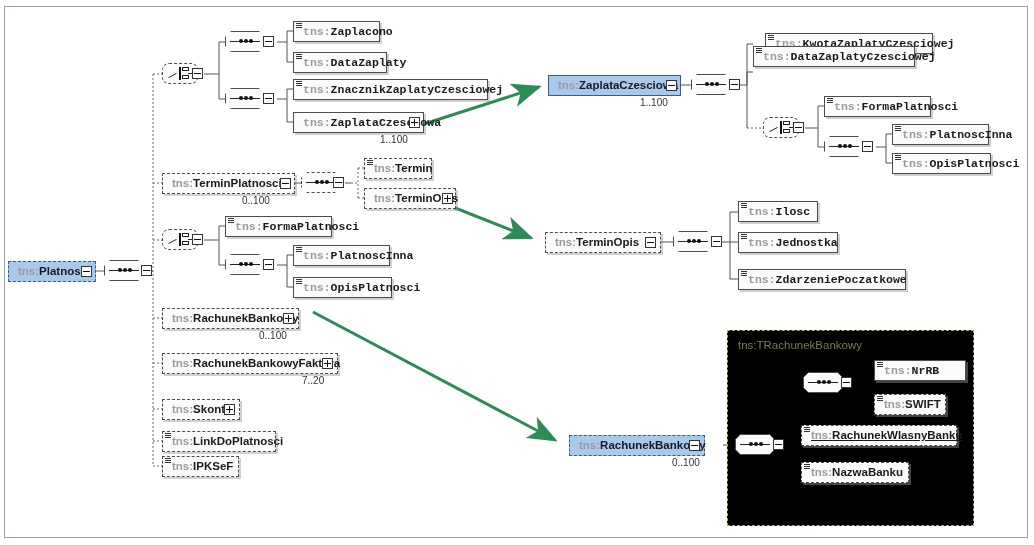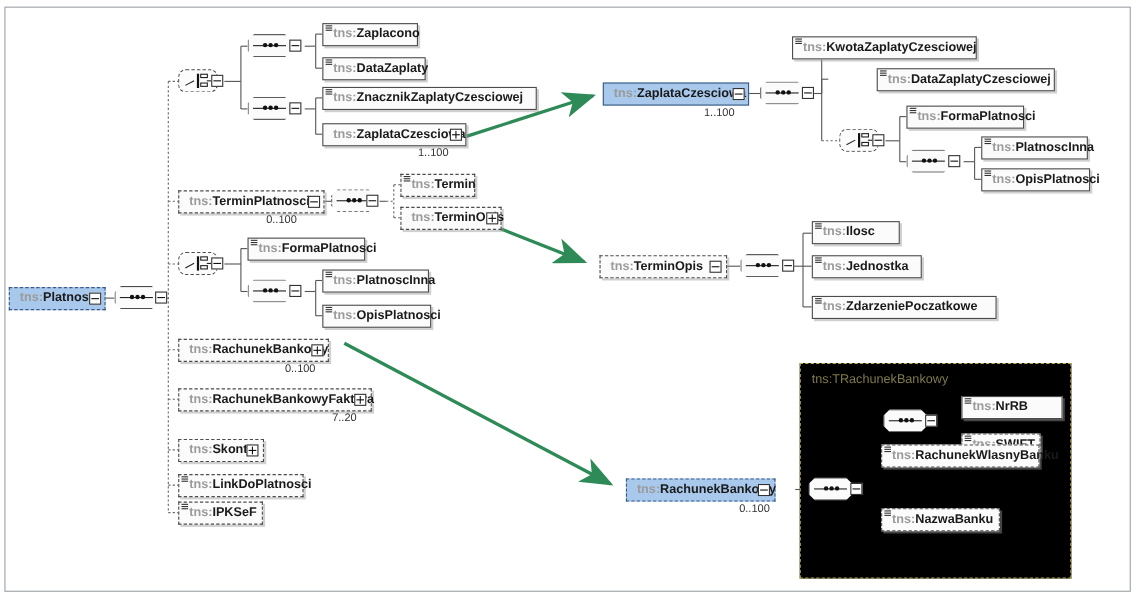--- a/index.html
+++ b/index.html
@@ -8,21 +8,21 @@
   #canvas{position:relative;width:1034px;height:545px;overflow:hidden;background:#fff;}
   #frame{position:absolute;left:4px;top:6px;width:1024px;height:532px;border:1px solid #9aa0a6;box-sizing:border-box;}
 
   svg.wires{position:absolute;left:0;top:0;width:1034px;height:545px;pointer-events:none;}
 
   
   .node{position:absolute;box-sizing:border-box;height:21px;line-height:19px;
         font-size:11.5px;font-weight:bold;white-space:nowrap;padding:0 5px 0 9px;
         background:#fbfbfb;color:#1a1a1a;}
   .node .ns{color:#9b9b9b;font-weight:bold;}
-  .node.solid{border:1px solid #4c4c4c;box-shadow:2px 2px 0 rgba(150,150,150,.45);}
+  .node.solid{border:1px solid #4c4c4c;box-shadow:2px 2px 0 rgba(150,150,150,.45);font-family:Liberation Mono, monospace;}
   .node.dashed{border:1px dashed #4c4c4c;box-shadow:2px 2px 0 rgba(150,150,150,.45);}
   .node.sel{background:#a8c8ec;border:1px dashed #3b5b86;}
   .node.sel.solidsel{background:#a8c8ec;border:1px solid #3b5b86;}
 
   
   .lead{position:absolute;left:2px;top:1px;width:6px;height:6px;}
   .lead i{display:block;height:1px;background:#333;margin-bottom:1px;}
 
   
   .tog{position:absolute;width:11px;height:11px;border:1px solid #333;background:#fff;
@@ -402,29 +402,29 @@
   <div class="seq" style="left:691px;top:74px;">
     <div class="shadow"></div>
       <div class="body"></div>
     <div class="bar"></div>
     <div class="d" style="left:14px;"></div>
       <div class="d" style="left:19px;"></div>
       <div class="d" style="left:24px;"></div>
   </div>
   <div class="ctog" style="left:729px;top:79px;"></div>
 
-  <div class="node solid" style="left:720px;top:33px;width:168px;">
+  <div class="node solid" style="left:765px;top:33px;width:168px;">
     <span class="lead">
         <i></i>
         <i></i>
         <i></i>
       </span>
     <span><span class="ns">tns:</span>KwotaZaplatyCzesciowej</span>
   </div>
-  <div class="node solid" style="left:753px;top:62px;width:162px;margin-left:44px;">
+  <div class="node solid" style="left:753px;top:46px;width:162px;">
     <span class="lead">
         <i></i>
         <i></i>
         <i></i>
       </span>
     <span><span class="ns">tns:</span>DataZaplatyCzesciowej</span>
   </div>
 
   <div class="cho" style="left:763px;top:117px;">
     <div class="shadow"></div>
@@ -552,21 +552,21 @@
     <span><span class="ns">tns:</span>NrRB</span>
   </div>
   <div class="node dashed" style="left:874px;top:394px;width:72px;">
     <span class="lead">
         <i></i>
         <i></i>
         <i></i>
       </span>
     <span><span class="ns">tns:</span>SWIFT</span>
   </div>
-  <div class="node dashed" style="left:801px;top:404px;width:144px;">
+  <div class="node dashed" style="left:801px;top:425px;width:156px;text-decoration:underline;">
     <span class="lead">
         <i></i>
         <i></i>
         <i></i>
       </span>
     <span><span class="ns">tns:</span>RachunekWlasnyBanku</span>
   </div>
   <div class="node dashed" style="left:801px;top:462px;width:108px;">
     <span class="lead">
         <i></i>

